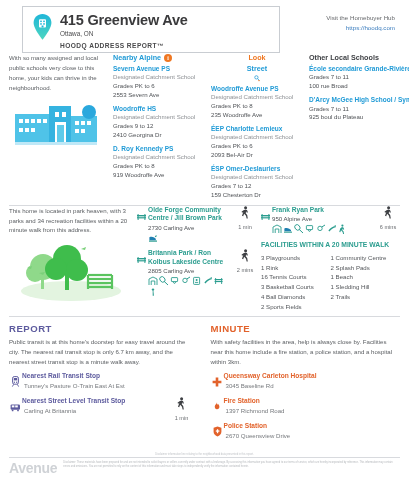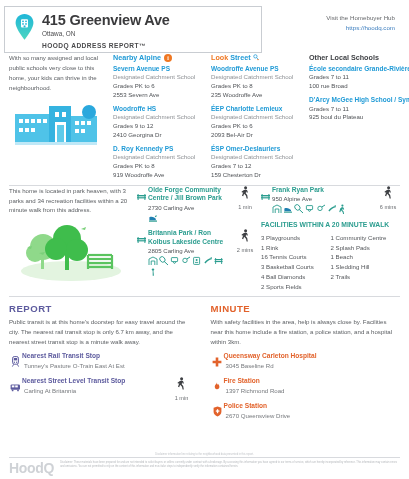--- a/index.html
+++ b/index.html
@@ -4,21 +4,21 @@
 <style>
   html,body{margin:0;padding:0;}
   body{
     width:409px;height:479px;overflow:hidden;background:#ffffff;
     font-family:"Liberation Sans","DejaVu Sans",sans-serif;
     -webkit-font-smoothing:antialiased;
   }
   .page{position:relative;width:409px;height:479px;box-sizing:border-box;}
 
   
-  .header{display:flex;align-items:flex-start;padding:6px 8px 0 4px;border-radius:19px;}
+  .header{display:flex;align-items:flex-start;padding:6px 8px 0 22px;border-radius:19px;}
   .addr-box{
     border:1px solid #c9cdd2;box-sizing:border-box;
     width:258px;height:47px;padding:5px 8px 0 8px;display:flex;align-items:flex-start;
   }
   .pin{width:19px;height:26px;margin:2px 8px 0 2px;flex:0 0 auto;}
   .addr-text{padding-top:1px;}
   .addr-title{font-size:14.5px;font-weight:bold;color:#3a3a3c;line-height:1.05;letter-spacing:-0.2px;}
   .addr-city{font-size:6.4px;color:#4c4c4e;margin-top:2px;}
   .addr-sub{font-size:6.6px;color:#4a4a4c;font-weight:bold;letter-spacing:.45px;margin-top:5px;}
   .hub{margin-left:auto;text-align:right;padding:7px 6px 0 0;}
@@ -38,21 +38,21 @@
   
   .schools-wrap{display:flex;}
   .schools-left{width:104px;flex:0 0 auto;padding-right:6px;box-sizing:border-box;}
   .col-head{font-size:7.2px;font-weight:bold;color:#1f9ad6;margin-bottom:3px;display:flex;align-items:center;gap:3px;}
   .col-head.dark{color:#3f4145;}
   .info-badge{
     width:8px;height:8px;border-radius:50%;background:#ef7722;color:#fff;
     font-size:5.6px;font-weight:bold;display:inline-flex;align-items:center;justify-content:center;
     font-family:"Liberation Serif",serif;
   }
-  .lookdeeper{font-size:7.2px;font-weight:bold;display:flex;align-items:center;gap:2px;margin-bottom:3px;}
+  .lookdeeper{font-size:7.2px;font-weight:bold;display:flex;align-items:center;gap:2px;margin-bottom:3px;flex-direction:column;}
   .ld-a{color:#ef7722;}
   .ld-b{color:#1f9ad6;}
   .ld-ico{width:6px;height:7px;}
   .school-col{width:98px;flex:0 0 auto;padding-right:6px;box-sizing:border-box;}
   .school-col.last{width:auto;}
   .sch{margin-bottom:5px;}
   .sch-name{font-size:6.5px;font-weight:bold;color:#1f9ad6;line-height:1.3;}
   .sch-cat{font-size:6.1px;color:#8e9195;line-height:1.45;}
   .sch-gr{font-size:6.1px;color:#4f5256;line-height:1.45;}
   .sch-ad{font-size:6.1px;color:#4f5256;line-height:1.45;}
@@ -517,18 +517,18 @@
           <div class="poi-ad">2670 Queensview Drive</div>
         </div>
       </div>
     </div>
   </div>
 
   <div class="footer">
     <div class="foot-top">Disclaimer information line relating to the neighbourhood data presented in this report.</div>
     <div class="foot-rule"></div>
     <div class="foot-row">
-      <div class="foot-logo">HoodQ</div>
+      <div class="foot-logo">Avenue</div>
       <div class="foot-disc">Disclaimer: These materials have been prepared for and are not intended to solicit buyers or sellers currently under contract with a brokerage. By accessing this information you have agreed to our terms of service, which are hereby incorporated by reference. This information may contain errors and omissions. You are not permitted to rely on the content of this information and must take steps to independently verify the information contained herein.</div>
     </div>
   </div>
 
 </div>
 
 </body></html>

